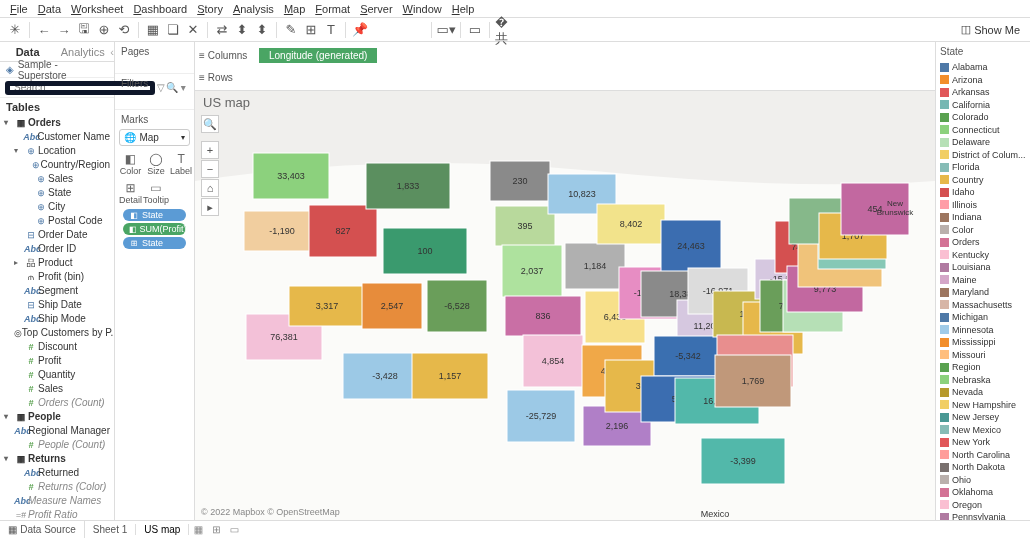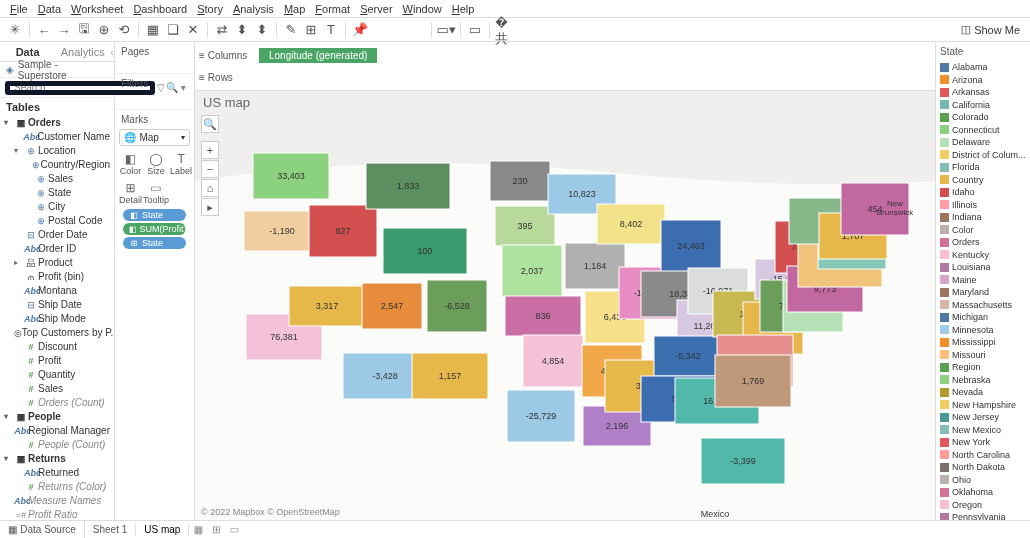--- a/index.html
+++ b/index.html
@@ -194,21 +194,21 @@
           <span>Product</span>
         </div>
         <div class="tree-item" style="padding-left: 14px;">
           <span class="car"></span>
           <span class="tico">⫙</span>
           <span>Profit (bin)</span>
         </div>
         <div class="tree-item" style="padding-left: 14px;">
           <span class="car"></span>
           <span class="tico abc">Abc</span>
-          <span>Montana</span>
+          <span>Segment</span>
         </div>
         <div class="tree-item" style="padding-left: 14px;">
           <span class="car"></span>
           <span class="tico datei">⊟</span>
           <span>Ship Date</span>
         </div>
         <div class="tree-item" style="padding-left: 14px;">
           <span class="car"></span>
           <span class="tico abc">Abc</span>
           <span>Ship Mode</span>

